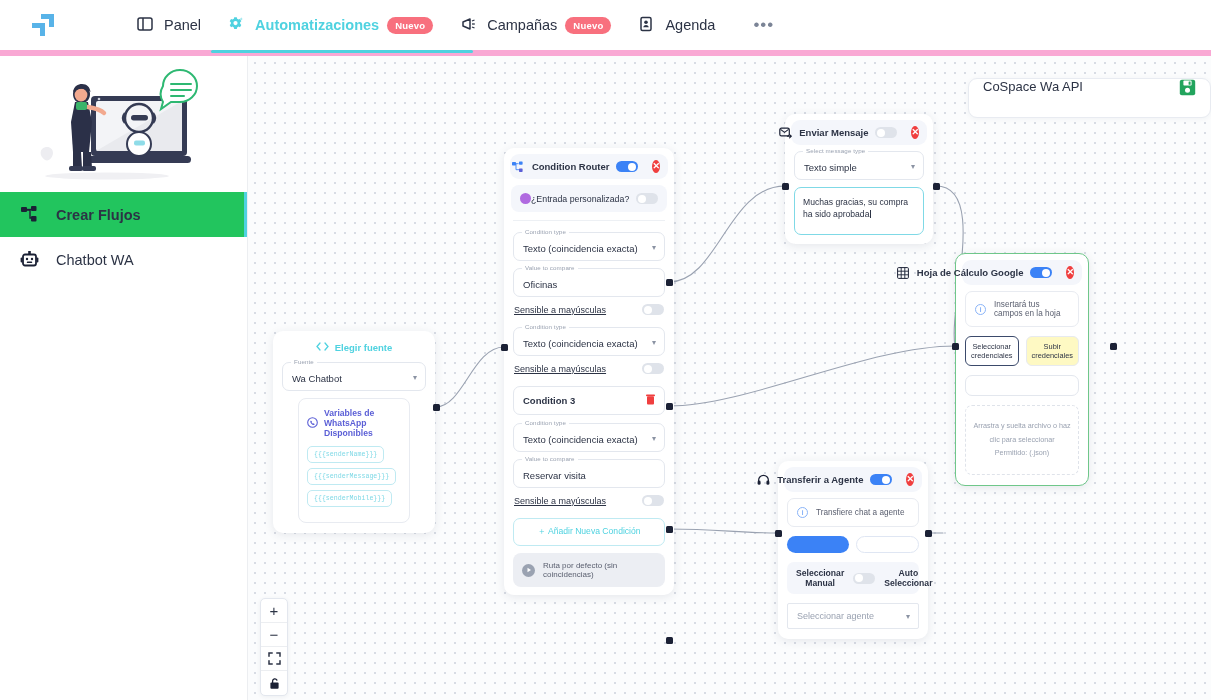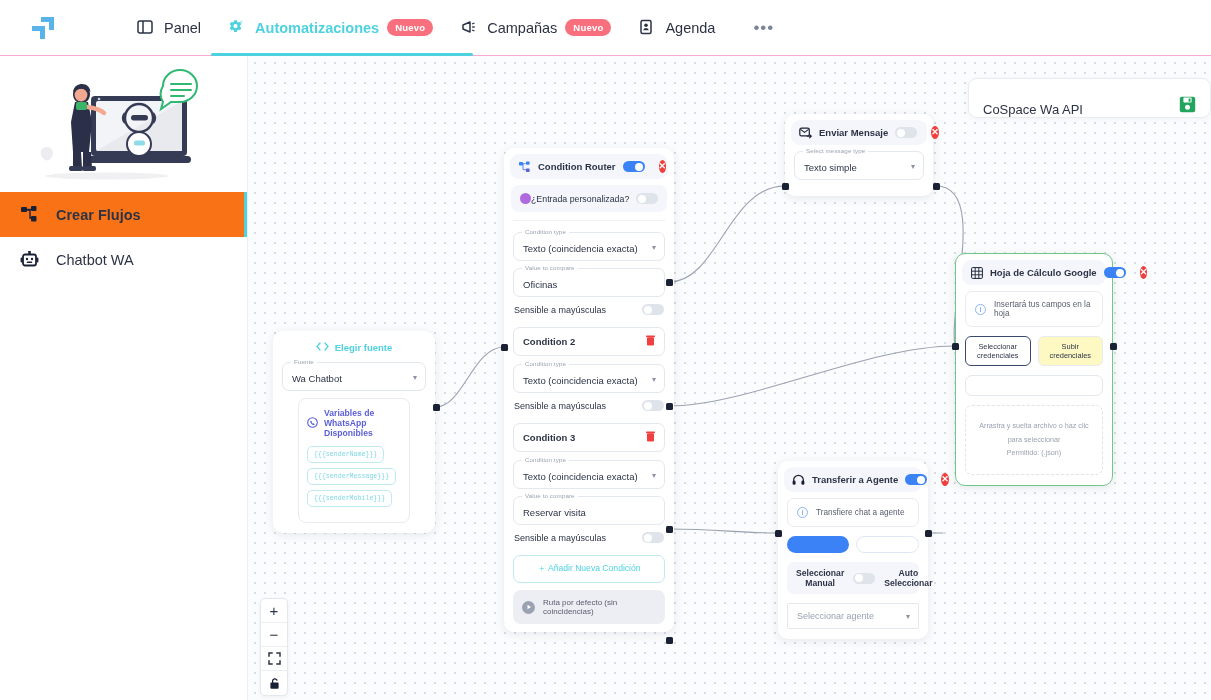--- a/index.html
+++ b/index.html
@@ -6,21 +6,21 @@
   html, body {
     width: 1211px; height: 700px;
     font-family: "Liberation Sans", sans-serif;
     background: #ffffff; overflow: hidden;
   }
   .app { position: relative; width: 1211px; height: 700px; }
 
   
   .topbar {
     position: absolute; top: 0; left: 0; width: 1211px; height: 56px;
-    background: #ffffff; border-bottom: 1px solid #f9a8d4;
+    background: #ffffff; border-bottom: 6px solid #f9a8d4;
     display: flex; align-items: center; z-index: 40;
   }
   .logo { margin-left: 28px; width: 34px; height: 32px; display: flex; align-items: center; }
   .nav { display: flex; align-items: center; margin-left: 74px; gap: 26px; height: 56px; }
   .nav-item {
     display: flex; align-items: center; gap: 8px; height: 56px;
     position: relative; cursor: pointer; font-size: 14.5px; color: #2c3345;
   }
   .nav-item .nav-label { white-space: nowrap; }
   .nav-item.active .nav-label { color: #4fd2e0; font-weight: 600; }
@@ -43,21 +43,21 @@
   .sidebar {
     position: absolute; top: 56px; left: 0; width: 248px; height: 644px;
     background: #ffffff; border-right: 1px solid #eceef1; z-index: 30;
   }
   .sb-illustration { width: 248px; height: 136px; display:flex; align-items:center; justify-content:center; padding-top:6px;}
   .sb-item {
     display: flex; align-items: center; gap: 16px; height: 45px;
     padding-left: 18px; font-size: 14.5px; color: #2c3345; cursor: pointer;
     position: relative;
   }
-  .sb-item.active { background: #f97316; font-weight: 700; }
+  .sb-item.active { background: #22c55e; font-weight: 700; }
   .sb-item.active::after {
     content: ""; position: absolute; right: 0; top: 0; bottom: 0; width: 3px; background: #4fd2e0;
   }
   .sb-ico { width: 22px; height: 22px; flex: 0 0 22px; display:flex; align-items:center; justify-content:center;}
 
   
   .canvas {
     position: absolute; top: 56px; left: 248px; width: 963px; height: 644px;
     background-color: #fbfcfd;
     background-image: radial-gradient(#d8dce4 0.9px, transparent 0.9px);
@@ -71,21 +71,21 @@
   }
 
   
   .node {
     position: absolute; background: #ffffff; border-radius: 10px;
     box-shadow: 0 2px 10px rgba(40,52,80,.10); z-index: 10;
     font-size: 11px; color: #2c3345;
   }
   .node-head {
     display: flex; align-items: center; gap: 7px;
-    background: #f4f6fb; border-radius: 9px; margin: 6px; padding: 6px 8px;
+    background: #f4f6fb; border-radius: 9px; margin: 6px; padding: 6px 8px; justify-content: flex-end;
   }
   .node-title { font-size: 9.5px; font-weight: 700; color:#2c3345; white-space: nowrap;}
   .node-ico { width: 13px; height: 13px; flex:0 0 13px; display:flex;align-items:center;justify-content:center;}
   .spacer { flex: 1; }
   .close-x {
     width: 13px; height: 13px; border-radius: 50%; background: #f03f3f; color: #fff;
     font-size: 9px; line-height: 13px; text-align: center; cursor: pointer; font-weight:700;
   }
   
   .tgl { width: 22px; height: 11px; border-radius: 6px; position: relative; cursor:pointer; flex:0 0 22px;}
@@ -100,21 +100,21 @@
     position: relative; margin: 0 9px 7px; border: 1px solid #e3e7ee;
     border-radius: 7px; padding: 9px 9px 6px; background: #fff;
   }
   .field-label {
     position: absolute; top: -5px; left: 8px; background: #fff; padding: 0 3px;
     font-size: 6.2px; color: #9aa2b1; letter-spacing: .1px;
   }
   .field-value { font-size: 9.5px; color: #2c3345; }
   .caret { position:absolute; right: 8px; top: 50%; transform: translateY(-50%); color:#8b93a3; font-size:8px;}
   .row-toggle { display:flex; align-items:center; margin: 0 10px 9px; }
-  .row-toggle .lbl { font-size: 9px; color: #2c3345; }
+  .row-toggle .lbl { font-size: 9px; color: #2c3345; text-decoration: underline; }
 
   
   #node-source { left: 25px; top: 275px; width: 162px; }
   .src-head { text-align:center; padding: 11px 0 9px; font-size: 9.5px; font-weight: 700; color: #4fd2e0; display:flex;align-items:center;justify-content:center;gap:6px;}
   .wa-box { margin: 4px 25px 10px; border: 1px solid #e8ebf1; border-radius: 8px; padding: 9px 8px 10px; }
   .wa-title { display:flex; align-items:center; gap:6px; font-size: 8.6px; font-weight: 700; color: #5b5fd6; margin-bottom: 8px;}
   .chip {
     border: 1px solid #bfeaf2; border-radius: 5px; color: #7fd9e6;
     font-family: "Liberation Mono", monospace; font-size: 6.6px;
     padding: 4px 6px; margin-bottom: 5px; display: inline-block; background:#fff;
@@ -148,21 +148,21 @@
 
   
   #node-msg { left: 537px; top: 58px; width: 148px; padding-bottom: 9px;}
   .msg-area {
     margin: 2px 9px 0; border: 1px solid #7fd9e6; border-radius: 7px;
     min-height: 48px; padding: 8px; font-size: 8.6px; color:#2c3345; line-height: 1.45;
   }
   .caret-bar { display:inline-block; width:1px; height:8px; background:#2c3345; vertical-align:-1px; margin-left:1px;}
 
   
-  #node-sheet { left: 707px; top: 197px; width: 158px; border: 1px solid #6fc78a; padding-bottom: 10px;}
+  #node-sheet { left: 707px; top: 197px; width: 134px; border: 1px solid #6fc78a; padding-bottom: 10px;}
   .info-box {
     margin: 2px 9px 9px; border: 1px solid #e8ebf1; border-radius: 7px;
     display:flex; align-items:center; gap:8px; padding: 8px 9px; font-size: 8.2px; color:#5b6070;
   }
   .info-i { width:11px;height:11px;border-radius:50%;border:1px solid #8ab4f8;color:#8ab4f8;
     font-size:7.5px;line-height:10px;text-align:center;flex:0 0 11px;font-weight:700;}
   .btn-row { display:flex; gap:7px; margin: 0 9px 9px; }
   .btn-out {
     flex:1; border:1px solid #3b4a6b; border-radius: 6px; text-align:center;
     padding: 5px 2px; font-size: 7.4px; color:#2c3345; cursor:pointer; background:#fff;
@@ -188,21 +188,21 @@
   }
   .sel-agent {
     margin: 0 9px; border:1px solid #e3e7ee; border-radius:2px; padding: 7px 9px;
     font-size: 9px; color:#9aa2b1; position:relative; cursor:pointer; background:#fff;
   }
 
   
   #save-bar {
     position:absolute; right: 0px; top: 22px; width: 243px; height: 40px;
     background:#fff; border:1px solid #e8ebf1; border-radius: 9px;
-    display:flex; align-items:flex-end; padding: 0 14px; z-index: 20;
+    display:flex; align-items:flex-start; padding: 0 14px; z-index: 20;
     box-shadow: 0 1px 5px rgba(40,52,80,.05);
   }
   #save-bar .flowname { font-size: 13px; color:#2c3345; }
 
   
   .zoomctl {
     position:absolute; left: 12px; bottom: 4px; width: 28px;
     background:#fff; border:1px solid #e3e7ee; border-radius: 5px; z-index: 20;
     box-shadow: 0 1px 4px rgba(40,52,80,.07); overflow:hidden;
   }
@@ -445,29 +445,20 @@
         <div class="row-toggle">
           <span class="lbl">Sensible a mayúsculas</span>
           <span class="spacer"></span>
           <span class="tgl off">
               <span class="knob"></span>
             </span>
         </div>
       </div>
 
       <div class="cond-block">
-        <div class="cond-name">
-          <span>Condition 2</span>
-          <span class="trash">
-            <svg width="9" height="11" viewBox="0 0 9 11">
-                <rect x="1" y="2.2" width="7" height="8.2" rx="1" fill="#f03f3f"></rect>
-                <rect x="0" y="0.6" width="9" height="1.6" rx=".8" fill="#f03f3f"></rect>
-              </svg>
-          </span>
-        </div>
         <div class="field">
           <span class="field-label">Condition type</span>
           <span class="field-value">Texto (coincidencia exacta)</span>
           <span class="caret">▾</span>
         </div>
         <div class="row-toggle">
           <span class="lbl">Sensible a mayúsculas</span>
           <span class="spacer"></span>
           <span class="tgl off">
               <span class="knob"></span>
@@ -531,20 +522,23 @@
         <span class="tgl off">
             <span class="knob"></span>
           </span>
         <span class="spacer"></span>
         <span class="close-x">✕</span>
       </div>
       <div class="field">
         <span class="field-label">Select message type</span>
         <span class="field-value">Texto simple</span>
         <span class="caret">▾</span>
+      </div>
+      <div class="msg-area">
+        <span>Muchas gracias,  su compra ha sido aprobada</span><span class="caret-bar"></span>
       </div>
     </div>
 
     <div class="node" id="node-sheet">
       <div class="node-head">
         <span class="node-ico">
           <svg width="12" height="12" viewBox="0 0 12 12">
               <rect x="0.6" y="0.6" width="10.8" height="10.8" rx="1" fill="none" stroke="#1b2135" stroke-width="1"></rect>
               <line x1="4.2" y1="0.6" x2="4.2" y2="11.4" stroke="#1b2135" stroke-width=".9"></line>
               <line x1="7.8" y1="0.6" x2="7.8" y2="11.4" stroke="#1b2135" stroke-width=".9"></line>

